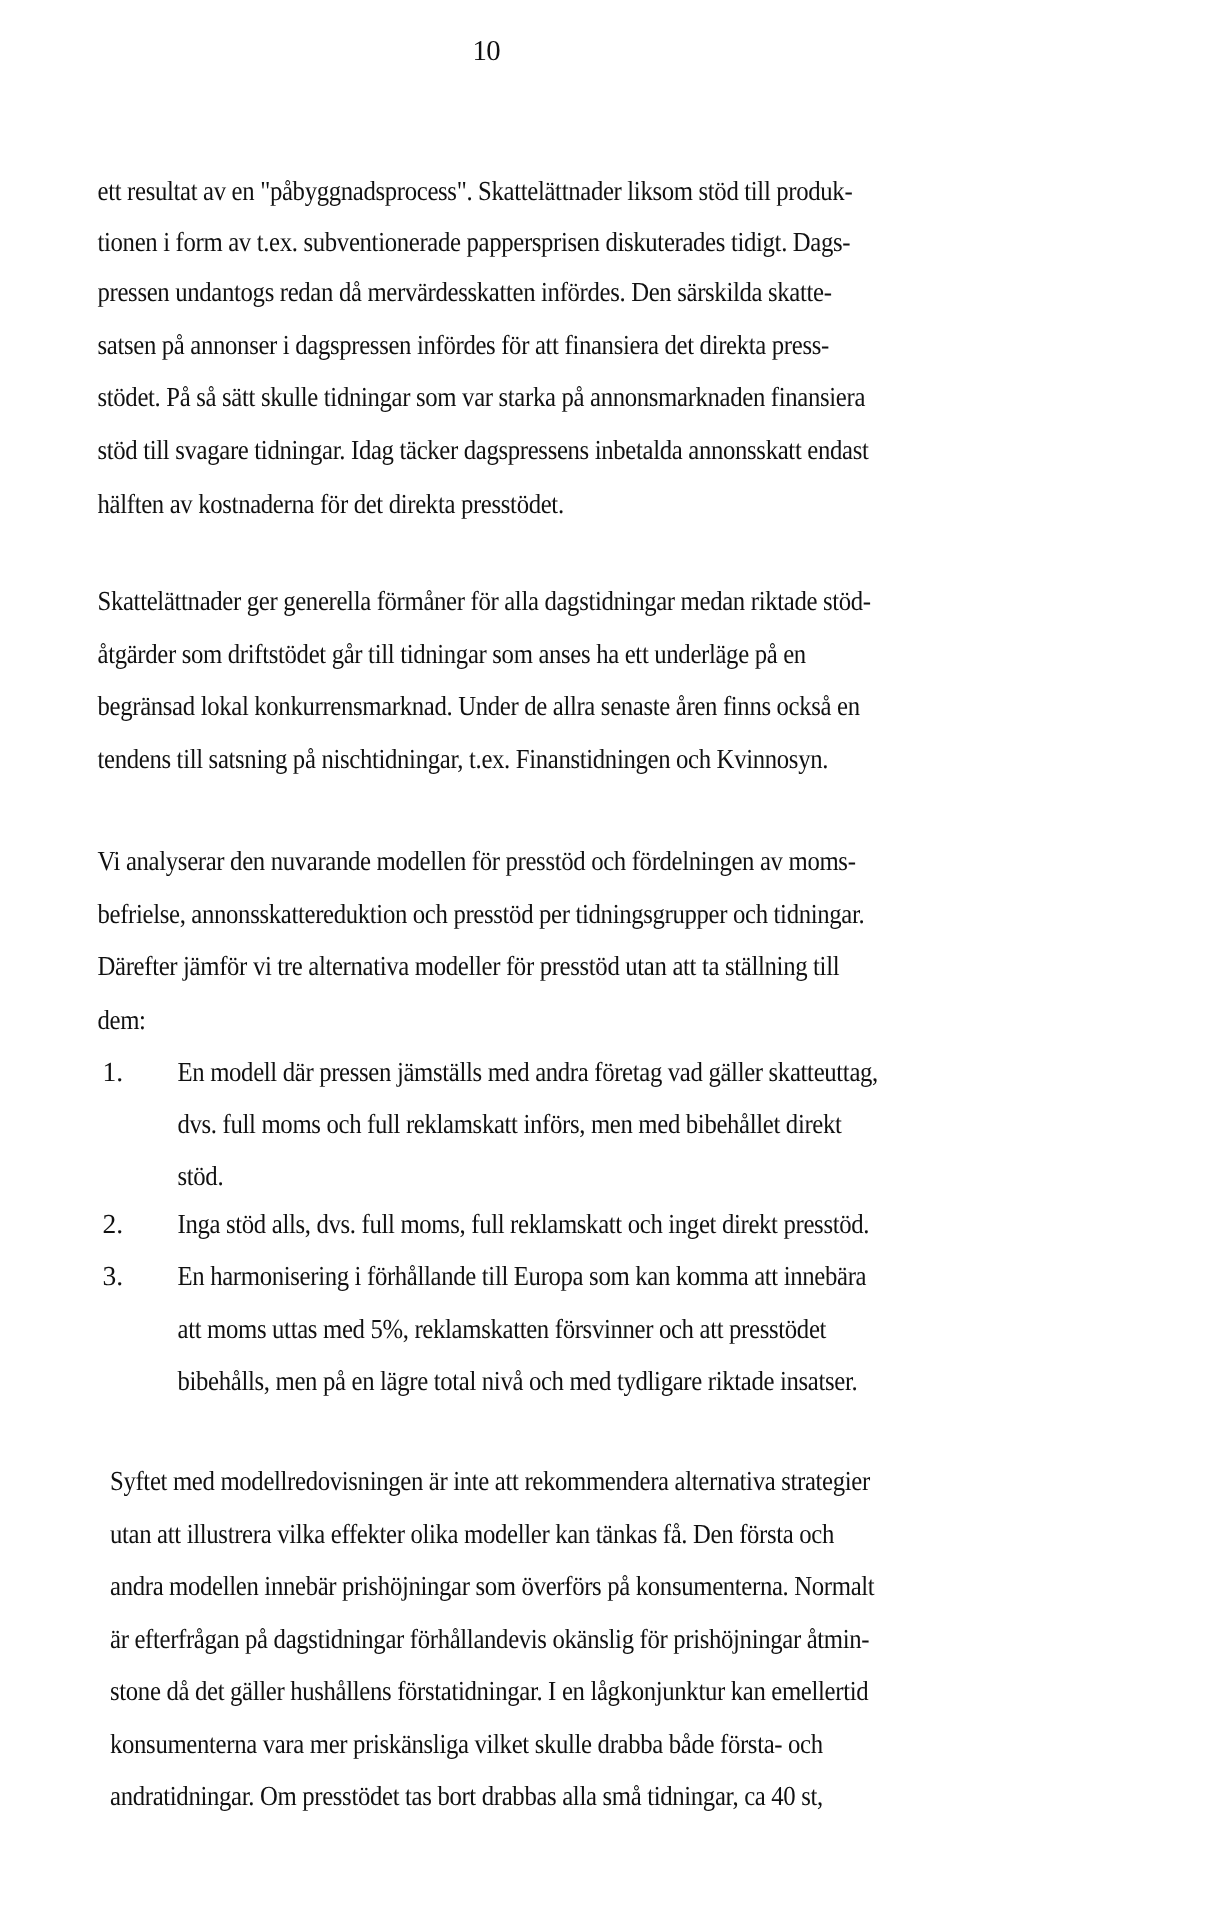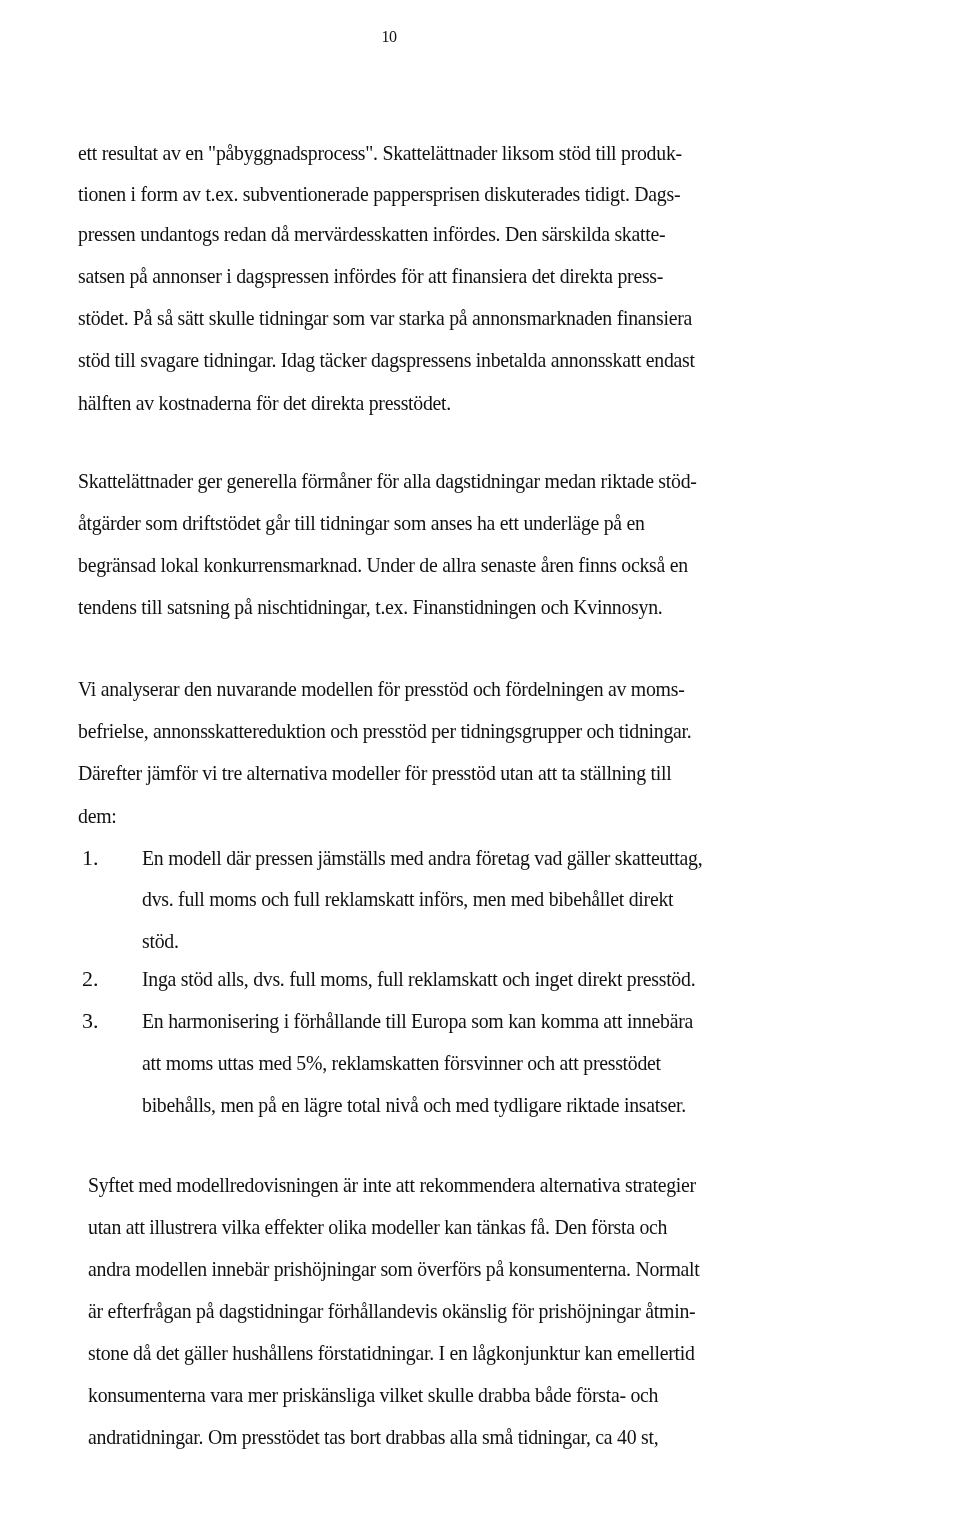--- a/index.html
+++ b/index.html
@@ -14,21 +14,21 @@
     overflow: hidden;
     font-family: "Liberation Serif", "DejaVu Serif", serif;
     color: #111111;
   }
   .page-number {
     position: absolute;
     top: 28px;
     left: 0;
     width: 778px;
     text-align: center;
-    font-size: 16px;
+    font-size: 23px;
     letter-spacing: -0.5px;
   }
   .line {
     position: absolute;
     white-space: nowrap;
     font-size: 22px;
     letter-spacing: -0.3px;
     transform-origin: left top;
   }
   .li-num {

